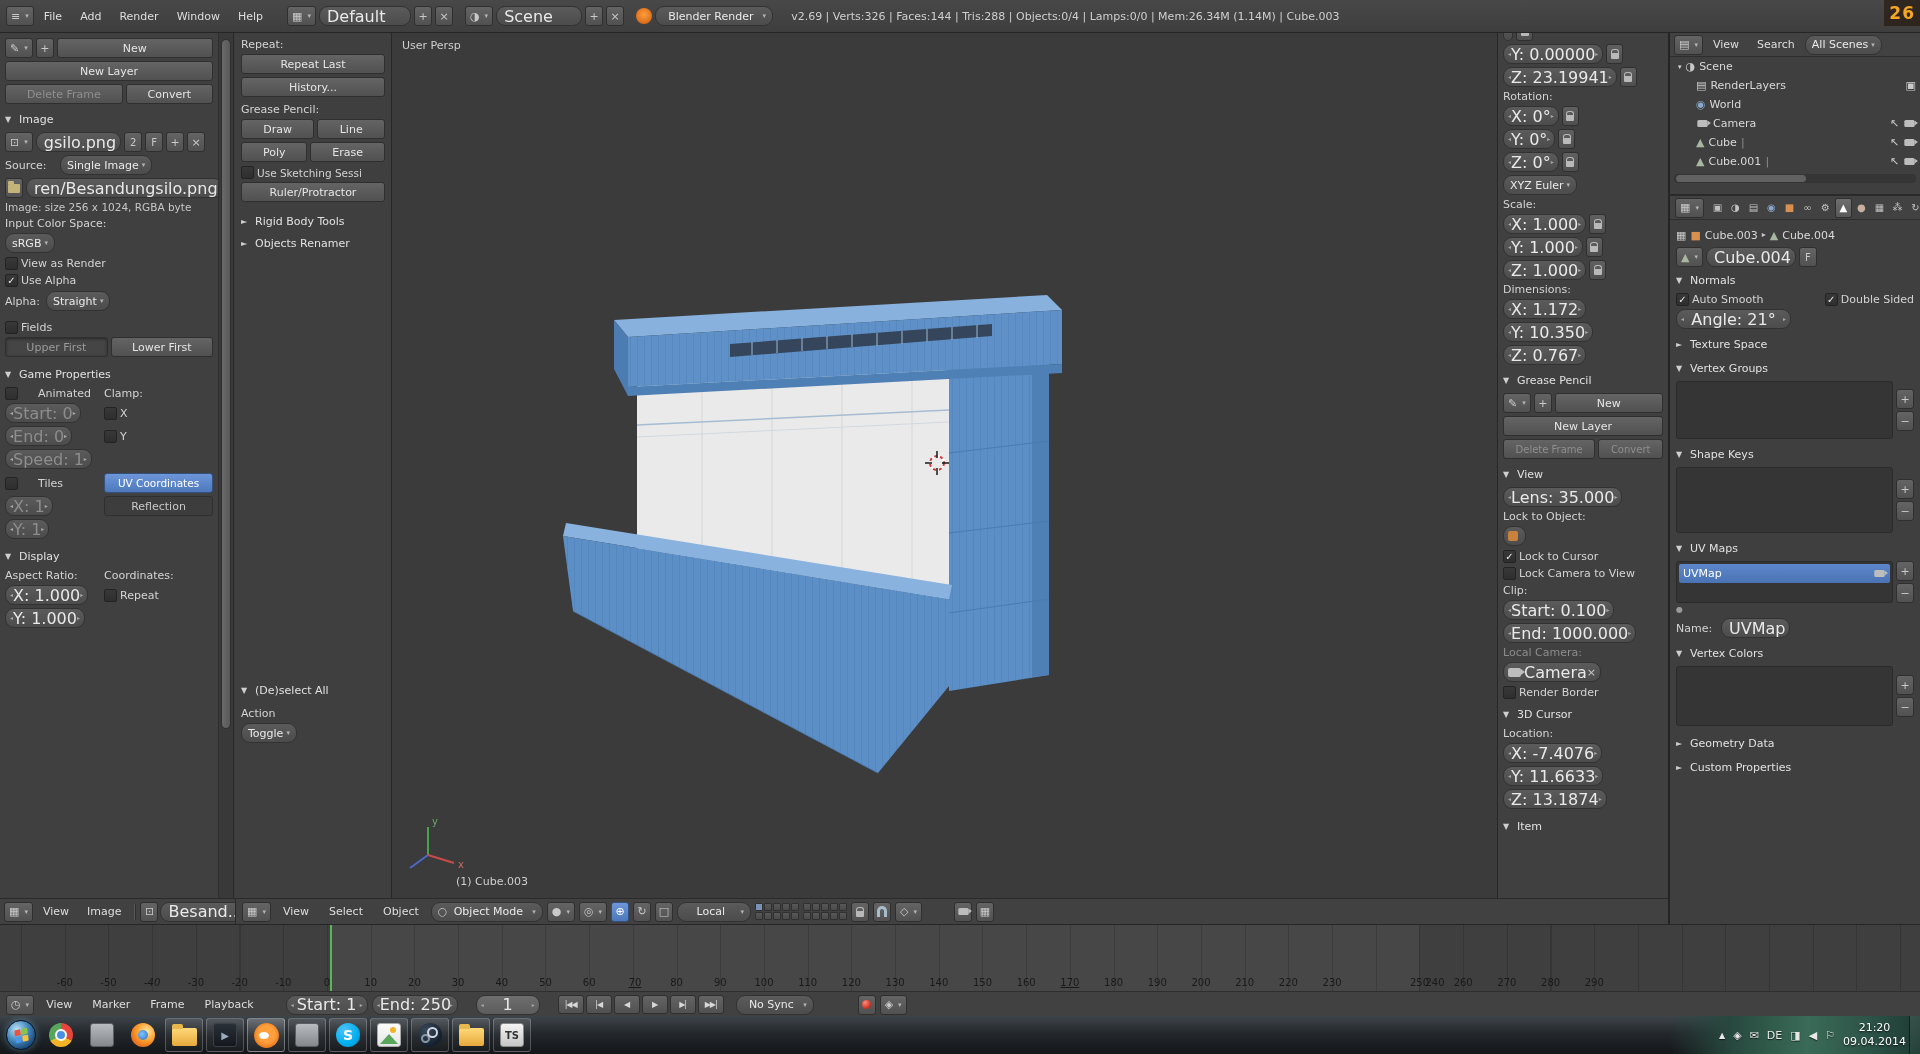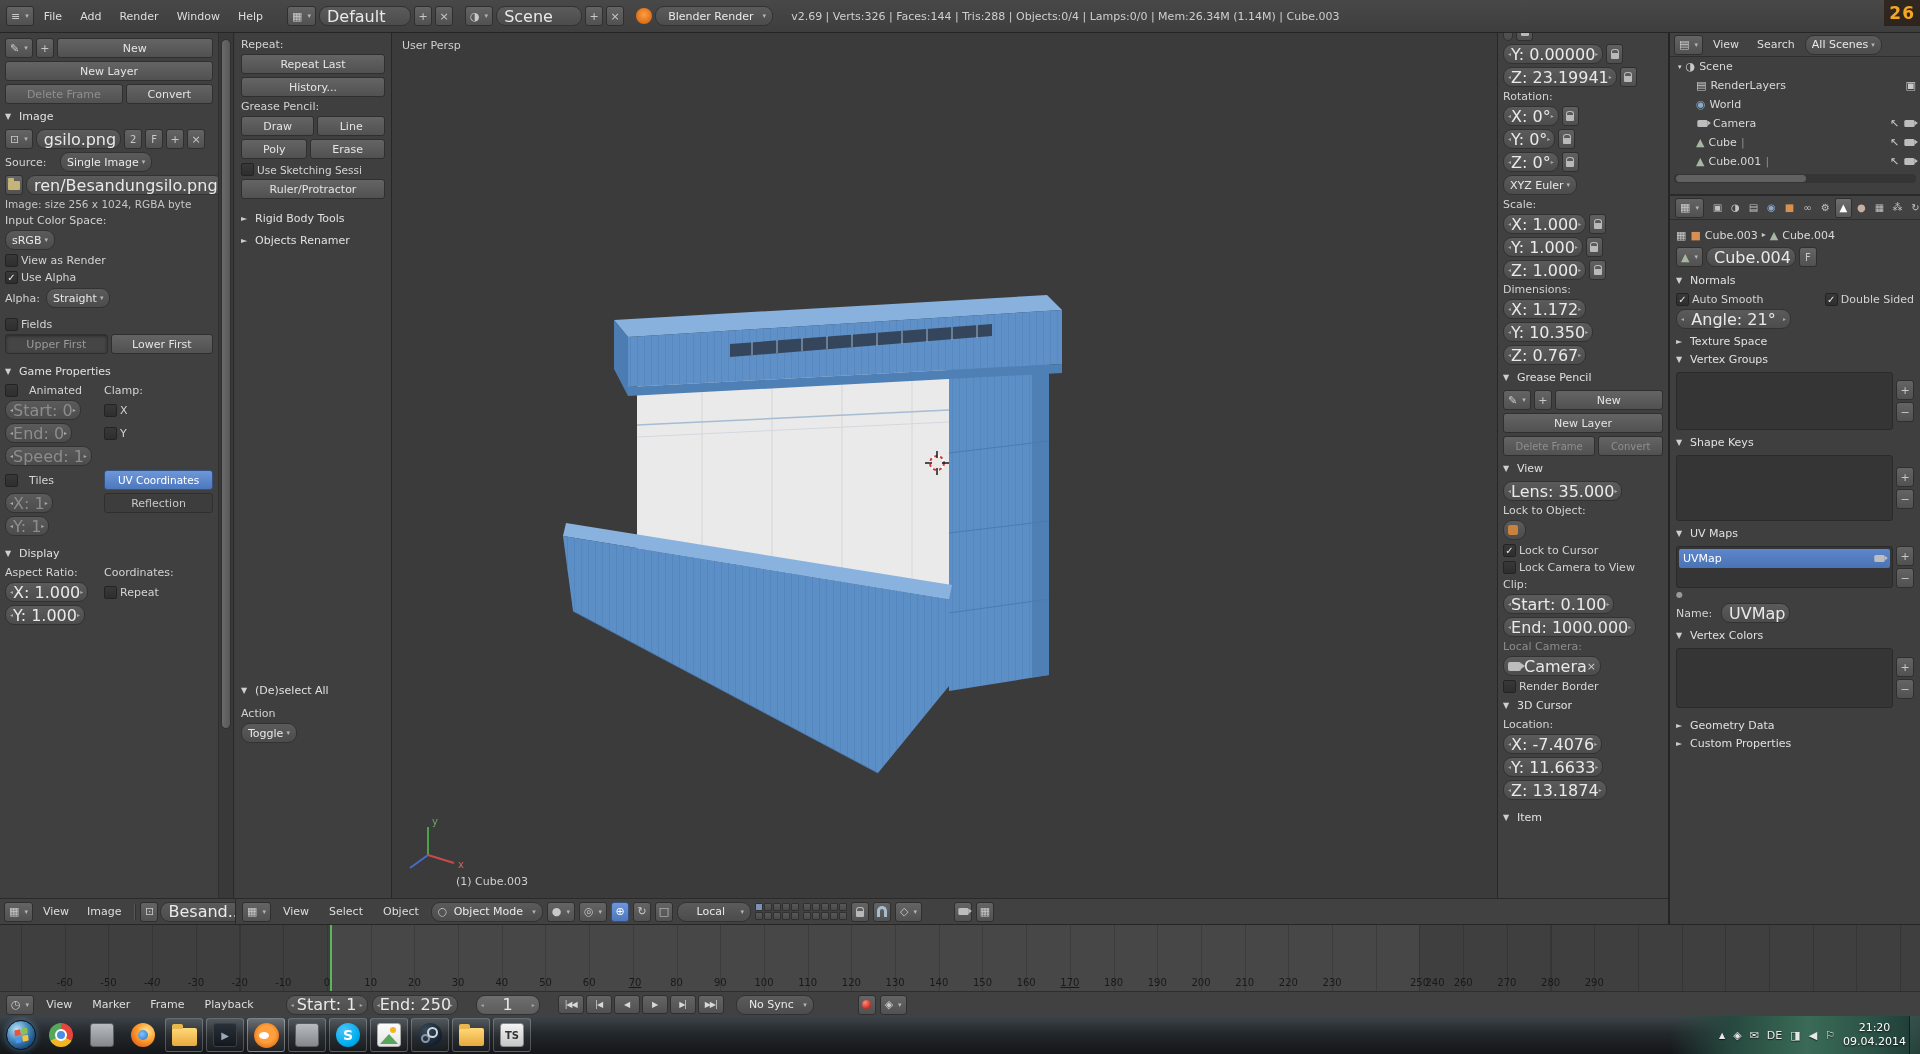--- a/index.html
+++ b/index.html
@@ -25,21 +25,21 @@
 .dd{height:20px;display:flex;align-items:center;background:linear-gradient(#5b5b5b,#4c4c4c);border:1px solid #323232;border-radius:9px;padding:0 6px;color:#e9e9e9;flex:none}
 .dd .t{flex:1;text-align:center;white-space:nowrap;overflow:hidden}
 .caret{flex:none;font-size:7px;color:#b5b5b5;margin-left:3px}
 .chk{width:13px;height:13px;flex:none;display:flex;align-items:center;justify-content:center;background:linear-gradient(#383838,#2e2e2e);border:1px solid #232323;border-radius:2px}
 .chk .ck{font-size:10px;color:#ececec;line-height:1;visibility:hidden}
 .chk.on .ck{visibility:visible}
 .lbl{color:#d3d3d3;white-space:nowrap}
 .dimt{color:#8d8d8d}
 .sec{display:flex;align-items:center;gap:5px;height:18px;color:#e0e0e0;white-space:nowrap}
 .sec .tri{font-size:8px;color:#cfcfcf;width:9px;flex:none}
-.mt4{margin-top:4px}.mt6{}.mt8{margin-top:8px}.mt10{margin-top:10px}
+.mt4{margin-top:4px}.mt6{margin-top:6px}.mt8{margin-top:8px}.mt10{margin-top:10px}
 .icobtn{height:20px;padding:0 4px;display:flex;align-items:center;gap:2px;background:linear-gradient(#646464,#515151);border:1px solid #2f2f2f;border-radius:3px;flex:none}
 .g{font-size:11px;line-height:1;color:#c9c9c9}
 .menu{padding:0 8px;white-space:nowrap;color:#dedede;flex:none}
 .listbox{background:#353535;border:1px solid #2a2a2a;border-radius:3px;overflow:hidden}
 .sidec{width:18px;display:flex;flex-direction:column;gap:2px;flex:none}
 .lockb{width:17px;height:20px;flex:none;display:flex;align-items:center;justify-content:center;background:linear-gradient(#606060,#4f4f4f);border:1px solid #2f2f2f;border-radius:3px}
 .lock{width:8px;height:6px;background:#b9b9b9;border-radius:1px;position:relative;margin-top:4px}
 .lock::before{content:"";position:absolute;top:-4px;left:0;width:6px;height:4px;border:1px solid #b9b9b9;border-bottom:none;border-radius:3px 3px 0 0}
 .cam{width:13px;height:9px;background:#bdbdbd;border-radius:2px;position:relative;flex:none}
 .cam::after{content:"";position:absolute;right:-4px;top:1px;border-left:4px solid #bdbdbd;border-top:3px solid transparent;border-bottom:3px solid transparent}
@@ -108,21 +108,21 @@
 .i-img::before{content:"";position:absolute;top:3px;right:4px;width:6px;height:6px;border-radius:50%;background:#f3b525}
 .i-gray{width:24px;height:24px;border-radius:3px;background:linear-gradient(#b8bcc0,#84888c);border:1px solid #5a5e62}
 .i-dark{width:24px;height:24px;border-radius:3px;background:linear-gradient(#2a3038,#14181e);border:1px solid #3a4048;display:flex;align-items:center;justify-content:center;color:#9ab;font-size:10px}
 .i-folder{width:25px;height:18px;background:linear-gradient(#ffd978,#e8a93c);border-radius:2px;position:relative;margin-top:3px}
 .i-folder::before{content:"";position:absolute;top:-4px;left:0;width:11px;height:5px;background:#e8b84c;border-radius:2px 2px 0 0}
 .i-ts{width:24px;height:24px;border-radius:3px;background:linear-gradient(#f4f4f4,#c6c6c6);color:#333;font-weight:bold;font-size:10px;display:flex;align-items:center;justify-content:center;border:1px solid #888}
 .lgrid{display:grid;grid-template-columns:repeat(5,8px);grid-auto-rows:8px;gap:1px;flex:none}
 .lcell{background:linear-gradient(#585858,#4a4a4a);border:1px solid #303030;border-radius:1px}
 .lcell.on{background:#7a92b5}
 .ovl{position:absolute;color:#cfcfcf;white-space:nowrap}
-.w96{width:96px;flex:none;display:flex;gap:11px}
+.w96{width:96px;flex:none;display:flex;gap:20px}
 </style>
 </head>
 <body>
 
 <div id="screen">
 
   <div id="topbar">
     <div class="icobtn">
         <span class="g">≡</span>
         <span class="caret">▾</span>

